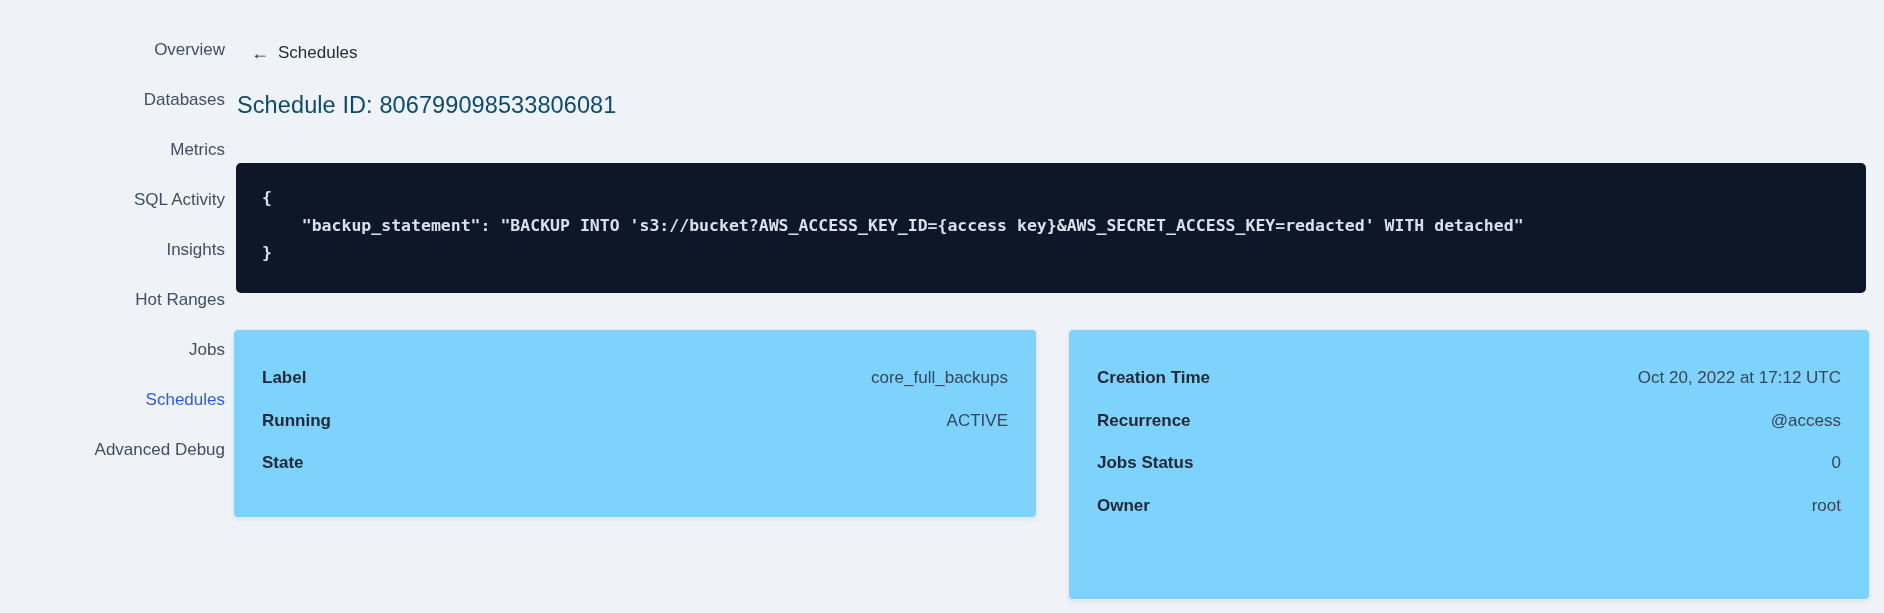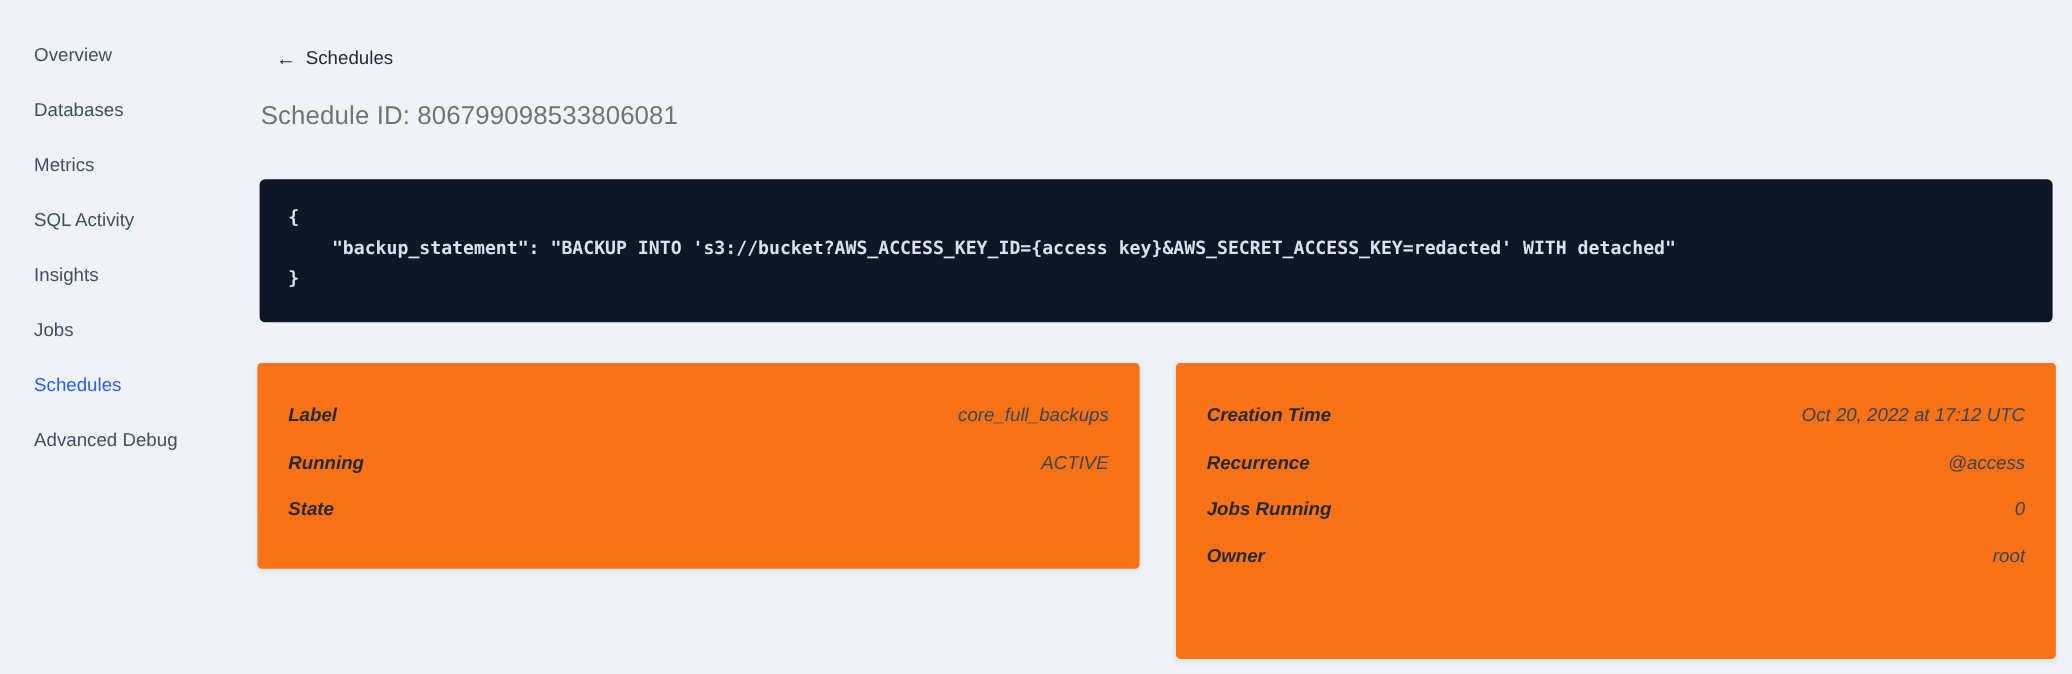--- a/index.html
+++ b/index.html
@@ -11,21 +11,21 @@
     overflow: hidden;
     color: #232a37;
   }
 
   
   .sidebar {
     position: absolute;
     left: 0; top: 0;
     width: 225px; height: 613px;
   }
-  .nav-list { list-style: none; padding: 40px 0 0 31px; }
+  .nav-list { list-style: none; padding: 40px 0 0 31px; text-align: right; }
   .nav-item {
     height: 50px;
     font-size: 17px;
     line-height: 19px;
     color: #414d64;
     cursor: pointer;
     white-space: nowrap;
   }
   .nav-item.active { color: #2b5cf0; }
 
@@ -41,21 +41,21 @@
     cursor: pointer;
     text-decoration: none;
   }
   .back-arrow { font-size: 18px; line-height: 18px; }
 
   .page-title {
     position: absolute;
     left: 237px; top: 92px;
     font-size: 23.5px;
     font-weight: 400;
-    color: #737373;
+    color: #0c4a6e;
     letter-spacing: 0.1px;
   }
 
   .code-block {
     position: absolute;
     left: 236px; top: 163px;
     width: 1630px; height: 130px;
     background: #0e1728;
     border-radius: 5px;
     padding: 21px 26px;
@@ -66,26 +66,25 @@
     font-size: 16.5px;
     font-weight: 700;
     line-height: 27.5px;
     color: #dae0eb;
     white-space: pre;
   }
 
   
   .card {
     position: absolute;
-    background: #f97316;
+    background: #7dd3fc;
     border: 1px solid #e4eaf1;
     border-radius: 5px;
     box-shadow: 0 2px 4px rgba(40, 60, 90, 0.07);
     padding: 38px 28px 0;
-    font-style: italic;
   }
   .card.details-card  { left: 233px;  top: 329px; width: 804px; height: 189px; }
   .card.exec-card     { left: 1068px; top: 329px; width: 802px; height: 271px; }
 
   .detail-row {
     height: 42.5px;
     display: flex;
     justify-content: space-between;
     align-items: flex-start;
     font-size: 17px;
@@ -97,20 +96,21 @@
 </head>
 <body>
 
 <nav class="sidebar">
   <ul class="nav-list">
     <li class="nav-item">Overview</li>
     <li class="nav-item">Databases</li>
     <li class="nav-item">Metrics</li>
     <li class="nav-item">SQL Activity</li>
     <li class="nav-item">Insights</li>
+    <li class="nav-item">Hot Ranges</li>
     <li class="nav-item">Jobs</li>
     <li class="nav-item active">Schedules</li>
     <li class="nav-item">Advanced Debug</li>
   </ul>
 </nav>
 
 <a class="back-link">
   <span class="back-arrow">←</span>
   <span>Schedules</span>
 </a>
@@ -141,20 +141,20 @@
 <section class="card exec-card">
   <div class="detail-row">
     <span class="detail-label">Creation Time</span>
     <span class="detail-value">Oct 20, 2022 at 17:12 UTC</span>
   </div>
   <div class="detail-row">
     <span class="detail-label">Recurrence</span>
     <span class="detail-value">@access</span>
   </div>
   <div class="detail-row">
-    <span class="detail-label">Jobs Running</span>
+    <span class="detail-label">Jobs Status</span>
     <span class="detail-value">0</span>
   </div>
   <div class="detail-row">
     <span class="detail-label">Owner</span>
     <span class="detail-value">root</span>
   </div>
 </section>
 
 </body></html>

